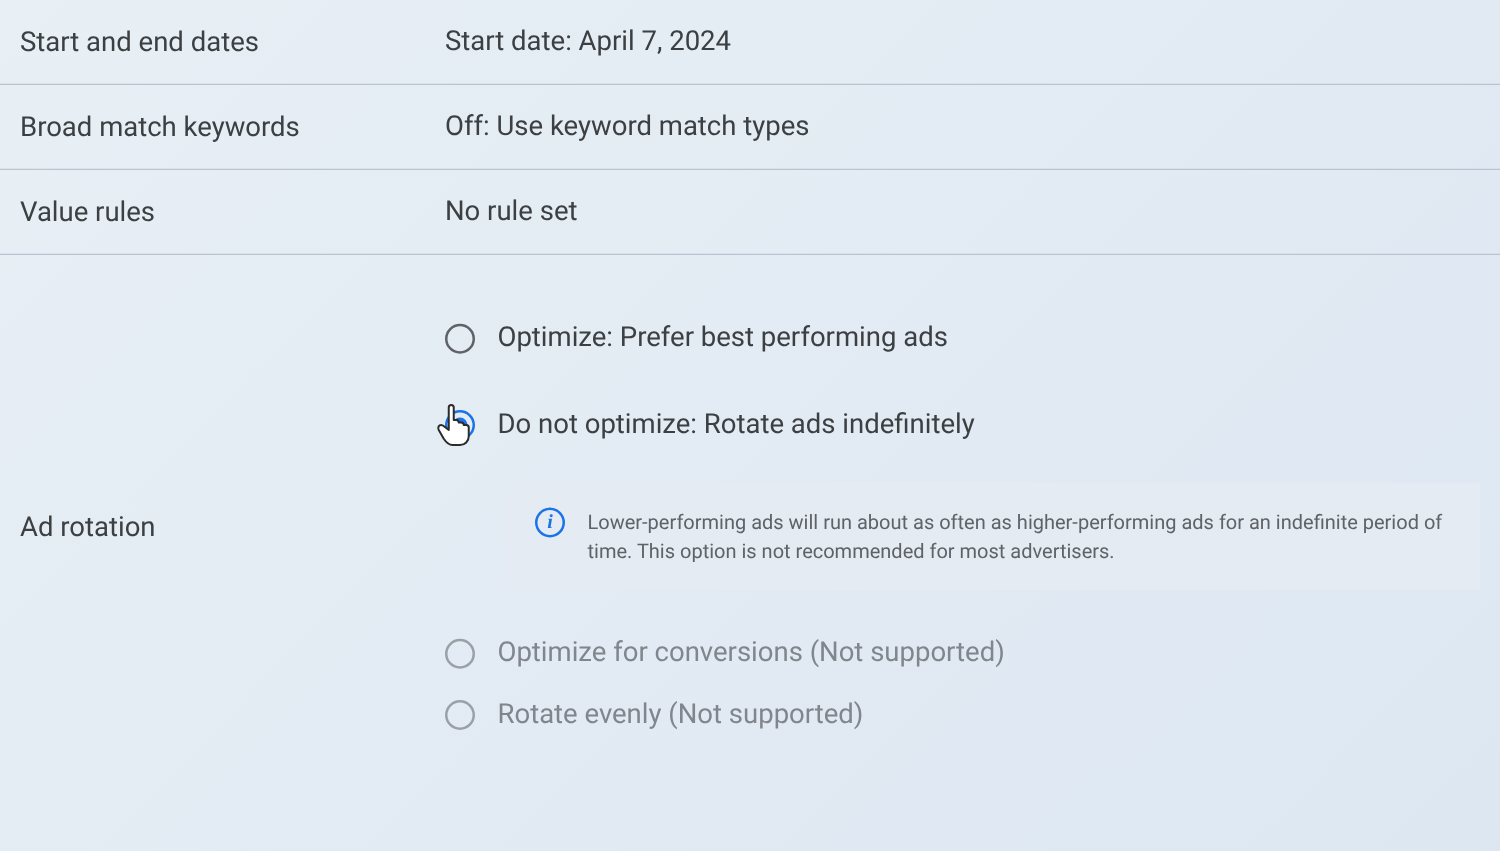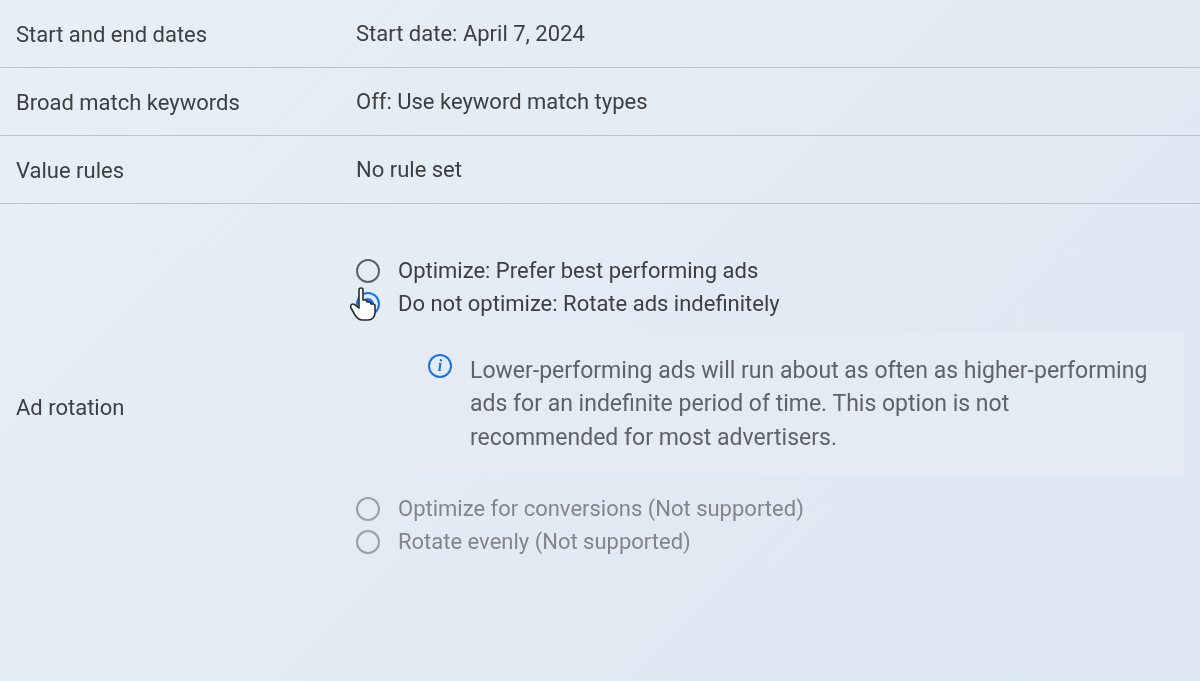--- a/index.html
+++ b/index.html
@@ -25,21 +25,21 @@
       color: #3c4043;
       font-weight: 400;
       padding-top: 2px;
     }
     .value-col {
       flex: 1;
       color: #3c4043;
     }
     .inline-pair { display: flex; gap: 60px; }
     .spacer { height: 30px; border: none; }
-    .radio-list { display: flex; flex-direction: column; gap: 0; }
+    .radio-list { display: flex; flex-direction: column; gap: 16px; }
     .radio-item {
       display: flex;
       align-items: center;
       gap: 18px;
       padding: 4px 0;
       cursor: pointer;
     }
     .radio-item.disabled { color: #80868b; cursor: default; }
     .radio-circle {
       width: 24px; height: 24px;
@@ -79,21 +79,21 @@
       font-weight: 700;
       font-size: 16px;
       display: flex; align-items: center; justify-content: center;
       flex-shrink: 0;
       font-family: Georgia, serif;
       font-style: italic;
     }
     .info-text {
       color: #5f6368;
       line-height: 1.45;
-      font-size: 23px;
+      font-size: 16px;
     }
   </style>
 </head>
 <body>
 
 <div class="row">
   <div class="label-col">Start and end dates</div>
   <div class="value-col inline-pair">
     <span>Start date: April 7, 2024</span>
   </div>
@@ -114,21 +114,21 @@
 <div class="row no-border">
   <div class="label-col">Ad rotation</div>
   <div class="value-col">
     <div class="radio-list">
 
       <div class="radio-item">
         <span class="radio-circle"></span>
         <span class="radio-label">Optimize: Prefer best performing ads</span>
       </div>
 
-      <div class="radio-item" style="position:relative;">
+      <div class="radio-item" style="position:relative;margin-top:20px;">
         <span class="radio-circle selected">
           <span class="radio-dot"></span>
         </span>
         <span class="radio-label">Do not optimize: Rotate ads indefinitely</span>
         <span class="cursor-hand">
           <svg width="30" height="34" viewBox="0 0 30 34">
             <path d="M11 3 C11 1.8 11.9 1 13 1 C14.1 1 15 1.8 15 3 L15 13 L17 13 C18 13 19 13.8 19 15 L21 15 C22 15 23 15.8 23 17 L25 17 C26 17 27 17.8 27 19 L27 26 C27 30 24 33 20 33 L14 33 C11 33 9 31 7 28 L3 21 C2 19 3 17 5 17 C7 17 8 19 11 21 Z" fill="#ffffff" stroke="#2b2b2b" stroke-width="1.6" stroke-linejoin="round"></path>
           </svg>
         </span>
       </div>

